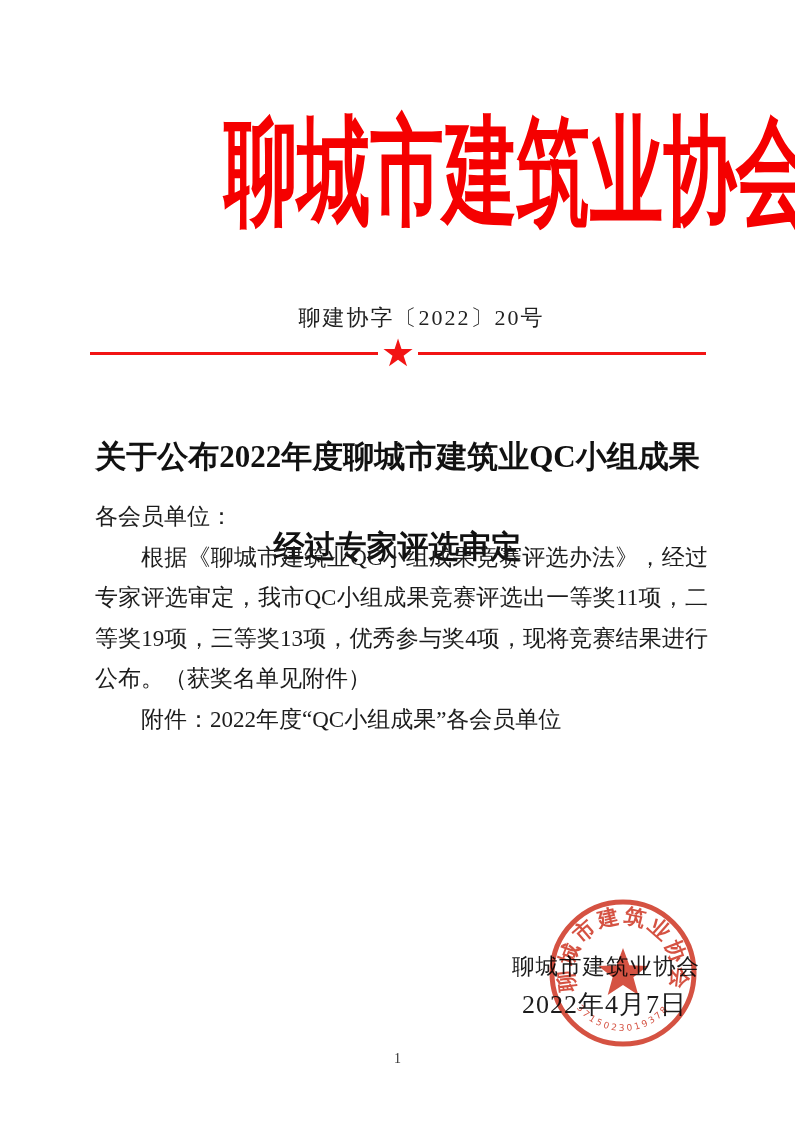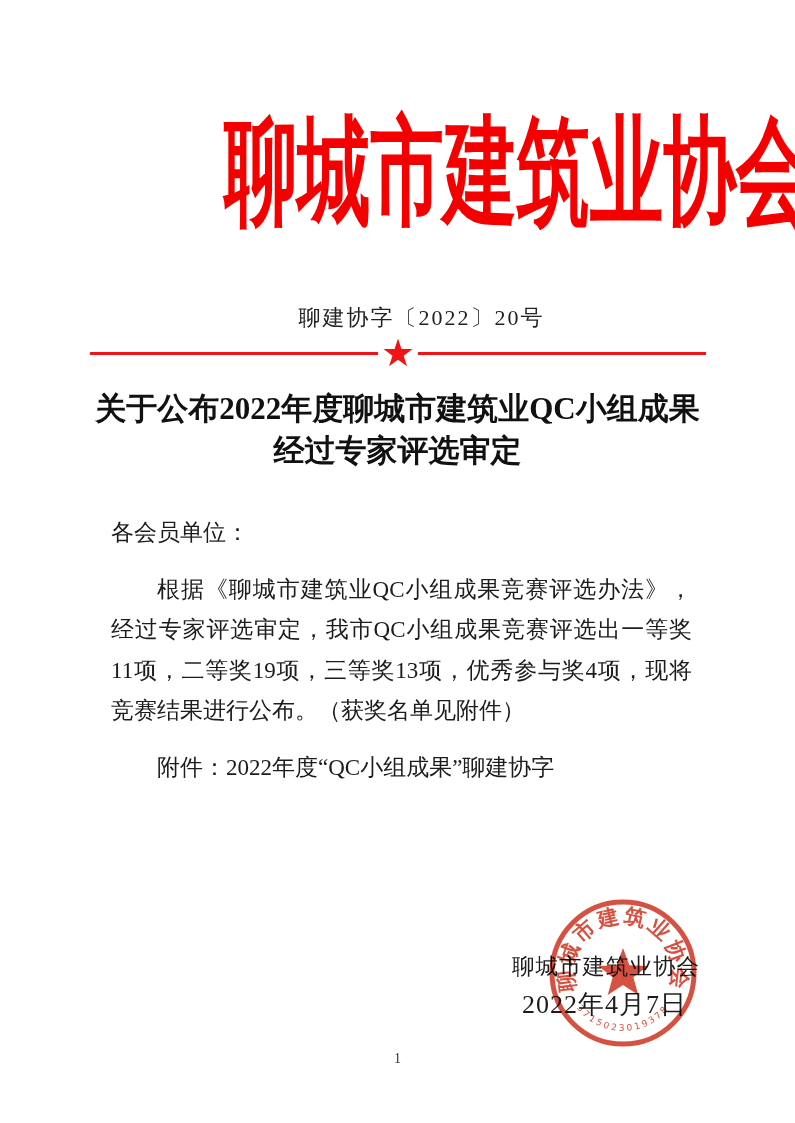--- a/index.html
+++ b/index.html
@@ -75,34 +75,34 @@
     top: 388px;
     left: 0;
     width: 100%;
     margin: 0;
     text-align: center;
     font-size: 31px;
     line-height: 42px;
     font-weight: bold;
     color: #111;
   }
-  .notice-title span { display: block; }
+  .notice-title span { display: block; margin-top: 48px; }
 
   
   .body-block {
     position: absolute;
     top: 497px;
     left: 95px;
     width: 613px;
     font-size: 23px;
     line-height: 40.6px;
     text-align: justify;
     color: #1c1c1c;
   }
-  .body-block p { margin: 16px; }
+  .body-block p { margin: 0; }
   .para { text-indent: 2em; font-family: Liberation Serif, serif; }
 
   
   .sig-name {
     position: absolute;
     top: 951px;
     right: 95px;
     font-size: 22.5px;
     letter-spacing: 1px;
     color: #1c1c1c;
@@ -174,21 +174,21 @@
   </div>
 
   <h1 class="notice-title">
     <span>关于公布2022年度聊城市建筑业QC小组成果</span>
     <span>经过专家评选审定</span>
   </h1>
 
   <div class="body-block">
     <p class="salutation">各会员单位：</p>
     <p class="para">根据《聊城市建筑业QC小组成果竞赛评选办法》，经过专家评选审定，我市QC小组成果竞赛评选出一等奖11项，二等奖19项，三等奖13项，优秀参与奖4项，现将竞赛结果进行公布。（获奖名单见附件）</p>
-    <p class="para">附件：2022年度“QC小组成果”聊建协字</p>
+    <p class="para">附件：2022年度“QC小组成果”各会员单位</p>
   </div>
 
   <div class="sig-name">聊城市建筑业协会</div>
   <div class="sig-date">2022年4月7日</div>
 
   <svg class="seal" viewBox="0 0 160 160" xmlns="http://www.w3.org/2000/svg">
     <circle class="seal-ring" cx="80" cy="80" r="71"></circle>
     <path id="sealTopArc" d="M 34.7 101.1 A 50 50 0 1 1 125.3 101.1" fill="none"></path>
     <text class="seal-arc-text" text-anchor="middle">
       <textPath href="#sealTopArc" xlink:href="#sealTopArc" startOffset="50%">聊城市建筑业协会</textPath>

